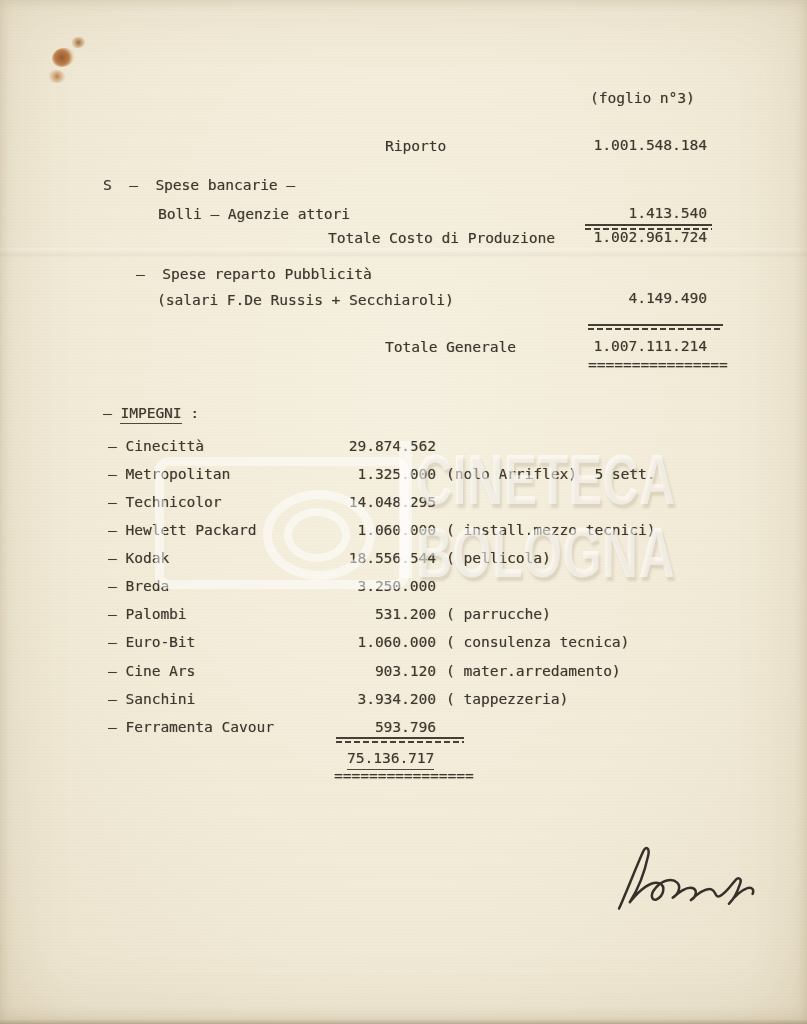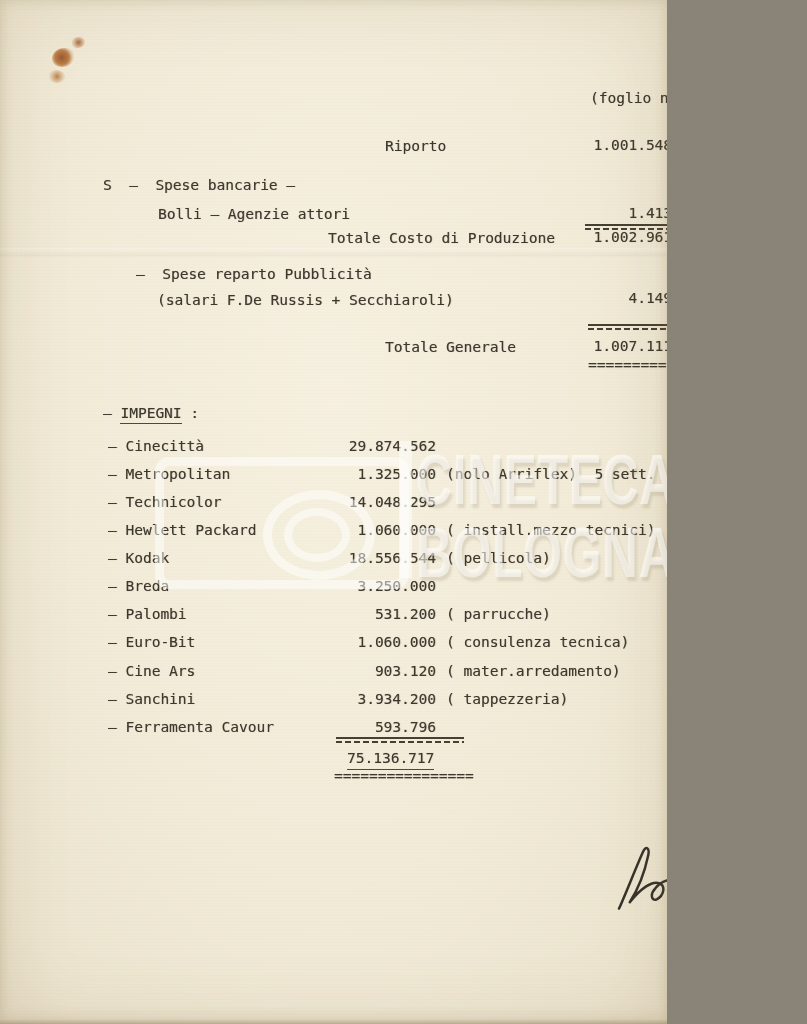--- a/index.html
+++ b/index.html
@@ -1,17 +1,17 @@
 <!DOCTYPE html>
 <html><head>
 <meta charset="utf-8">
 <style>
   html,body{margin:0;padding:0;background:#8a8378;}
   .page{
-    position:relative;width:667px;height:1024px;overflow:hidden;
+    position:relative;width:807px;height:1024px;overflow:hidden;
     background:
       radial-gradient(ellipse at 50% 38%, #f6f0e0 0%, #f2ebd8 55%, #ece4cf 88%, #e6ddc6 100%);
     font-family:"DejaVu Sans Mono", monospace;
     text-decoration:underline;
   }
   .page::before{ 
     content:"";position:absolute;inset:0;pointer-events:none;
     background:repeating-linear-gradient(0deg, rgba(90,75,45,0.013) 0 1px, transparent 1px 3px);
   }
   .page::after{ 

